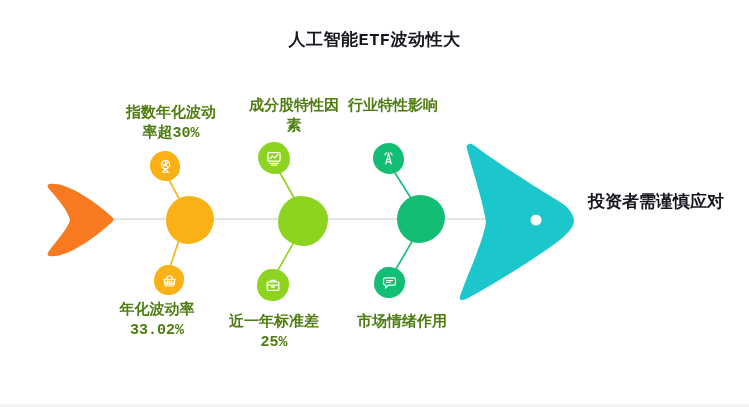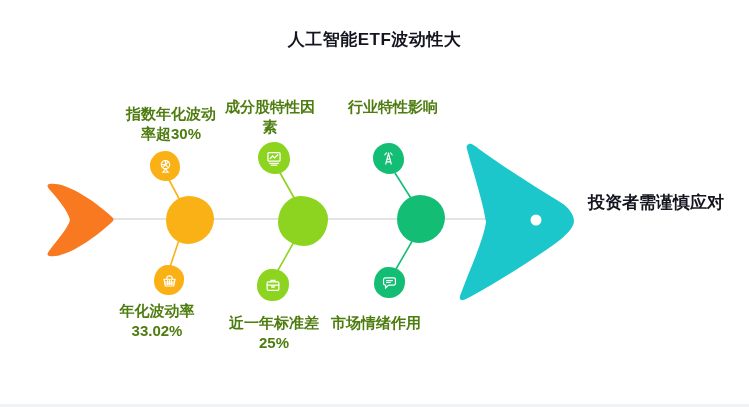--- a/index.html
+++ b/index.html
@@ -1,21 +1,21 @@
 <!DOCTYPE html>
 <html><head>
 <meta charset="utf-8">
 <style>
   html,body{margin:0;padding:0;background:#fff;}
   .canvas{
     position:relative;
     width:749px;height:407px;
     background:#ffffff;
     overflow:hidden;
-    font-family:Liberation Sans, sans-serif;
+    font-family:Liberation Mono, monospace;
     color:#15151f;
   }
   .title{
     position:absolute;top:28px;left:0;width:749px;
     text-align:center;font-size:17px;font-weight:bold;
     letter-spacing:.5px;color:#15151f;
   }
   svg.layer{position:absolute;left:0;top:0;}
   .node{
     position:absolute;
@@ -122,22 +122,22 @@
     </svg>
   </div>
   <div class="node node-small alt" style="left:374px;top:267px;background:#14bd74;width:31px;height:31px;">
     <svg class="icon-svg" width="17" height="17" viewBox="0 0 16 16" fill="none" stroke="#ffffff" stroke-width="1.1" stroke-linecap="round">
       <path d="M4 3.6h8a1.6 1.6 0 0 1 1.6 1.6v3.6a1.6 1.6 0 0 1-1.6 1.6H7.2L4.4 13v-2.6H4a1.6 1.6 0 0 1-1.6-1.6V5.2A1.6 1.6 0 0 1 4 3.6Z"></path>
       <path d="M5.2 6.2h5.6 M5.2 8h3.6"></path>
     </svg>
   </div>
 
   <div class="label" style="left:125px;top:104px;width:92px;">指数年化波动率超30%</div>
-  <div class="label" style="left:224px;top:97px;width:92px;">成分股特性因素</div>
+  <div class="label" style="left:248px;top:97px;width:92px;">成分股特性因素</div>
   <div class="label" style="left:347px;top:97px;width:92px;">行业特性影响</div>
   <div class="label" style="left:107px;top:301px;width:100px;">年化波动率33.02%</div>
   <div class="label" style="left:228px;top:313px;width:92px;">近一年标准差25%</div>
-  <div class="label" style="left:330px;top:313px;width:92px;">市场情绪作用</div>
+  <div class="label" style="left:356px;top:313px;width:92px;">市场情绪作用</div>
 
   <div class="conclusion">投资者需谨慎应对</div>
 
   <div class="bottom-edge"></div>
 </div>
 
 </body></html>

